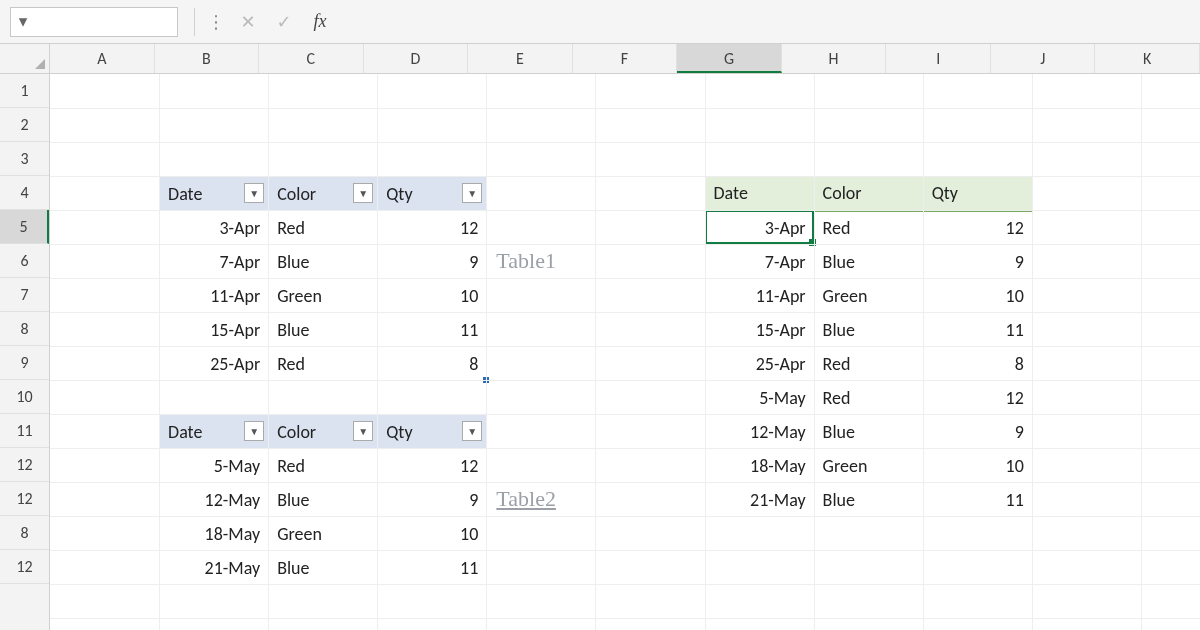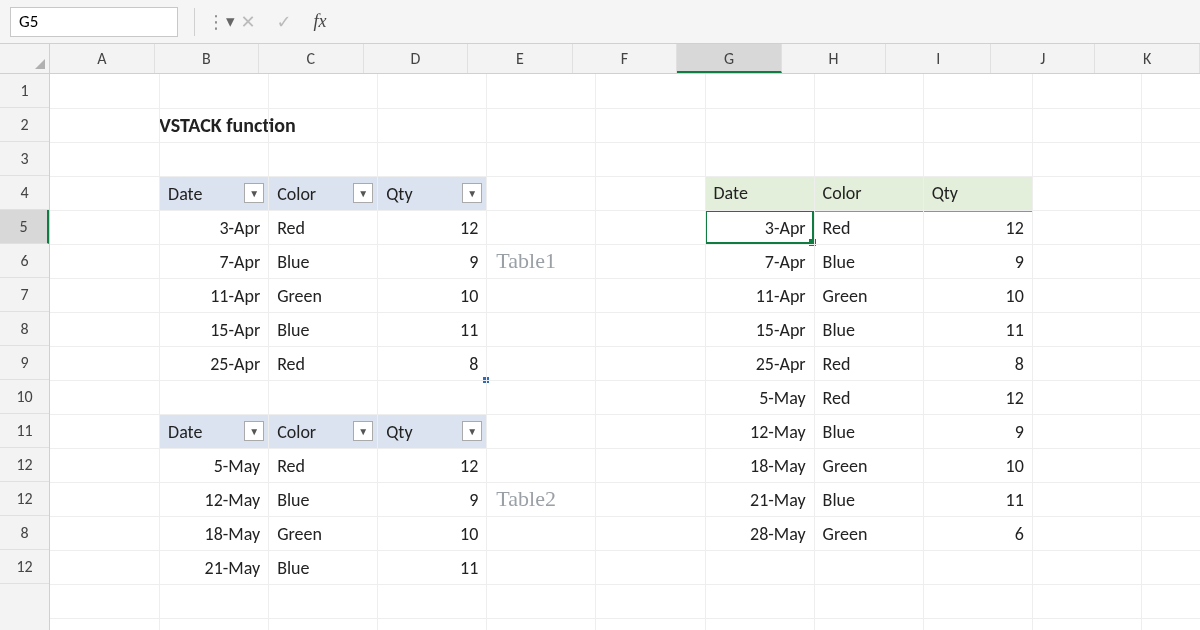--- a/index.html
+++ b/index.html
@@ -156,21 +156,20 @@
     font-family: "Segoe Script", "Comic Sans MS", cursive;
     color:#9aa0a6;
     font-size:22px;
   }
 </style>
 </head>
 <body>
 
 <div class="formula-bar">
   <div class="name-box-wrap">
-    <input class="name-box" value="G5" style="">
     <div class="chev">▾</div>
   </div>
   <div class="vdiv"></div>
   <div class="dots">⋮</div>
   <div class="fx-btn disabled">✕</div>
   <div class="fx-btn disabled">✓</div>
   <div class="fx-btn">
       <span class="fx-label">fx</span>
     </div>
 </div>
@@ -202,21 +201,20 @@
       <div class="row-h">9</div>
       <div class="row-h">10</div>
       <div class="row-h">11</div>
       <div class="row-h">12</div>
       <div class="row-h">12</div>
       <div class="row-h">8</div>
       <div class="row-h">12</div>
     </div>
   <div class="grid" id="grid">
     <div class="content" id="content">
-        <div class="title" style="left: 109.09px; top: 39px;">VSTACK function</div>
         <table class="xtable" style="left: 109.09px; top: 102px;">
           <thead>
             <tr>
               <th style="width: 109.09px;"><span>Date</span><div class="filter">▼</div></th>
               <th style="width: 109.09px;"><span>Color</span><div class="filter">▼</div></th>
               <th style="width: 109.09px;"><span>Qty</span><div class="filter">▼</div></th>
             </tr>
           </thead>
           <tbody>
             <tr>
@@ -323,33 +321,28 @@
             </tr>
             <tr>
               <td class="num">18-May</td>
               <td class="text">Green</td>
               <td class="num">10</td>
             </tr>
             <tr>
               <td class="num">21-May</td>
               <td class="text">Blue</td>
               <td class="num">11</td>
-            </tr>
-            <tr>
-              <td class="num">28-May</td>
-              <td class="text">Green</td>
-              <td class="num">6</td>
             </tr>
           </tbody>
         </table>
         <div class="active-cell-outline" style="left: 654.54px; top: 136px; width: 109.09px; height: 34px;">
           <div class="fill-handle"></div>
         </div>
         <div class="annot" style="left: 446.36px; top: 174px;">Table1</div>
-        <div class="annot" style="left: 446.36px; top: 412px;">Table2</div>
+        <div class="annot" style="left: 446.36px; top: 412px; text-decoration: underline;">Table2</div>
       </div>
   <div class="gridline-v" style="left: 109.09px;"></div>
       <div class="gridline-v" style="left: 218.18px;"></div>
       <div class="gridline-v" style="left: 327.27px;"></div>
       <div class="gridline-v" style="left: 436.36px;"></div>
       <div class="gridline-v" style="left: 545.45px;"></div>
       <div class="gridline-v" style="left: 654.54px;"></div>
       <div class="gridline-v" style="left: 763.63px;"></div>
       <div class="gridline-v" style="left: 872.72px;"></div>
       <div class="gridline-v" style="left: 981.81px;"></div>

